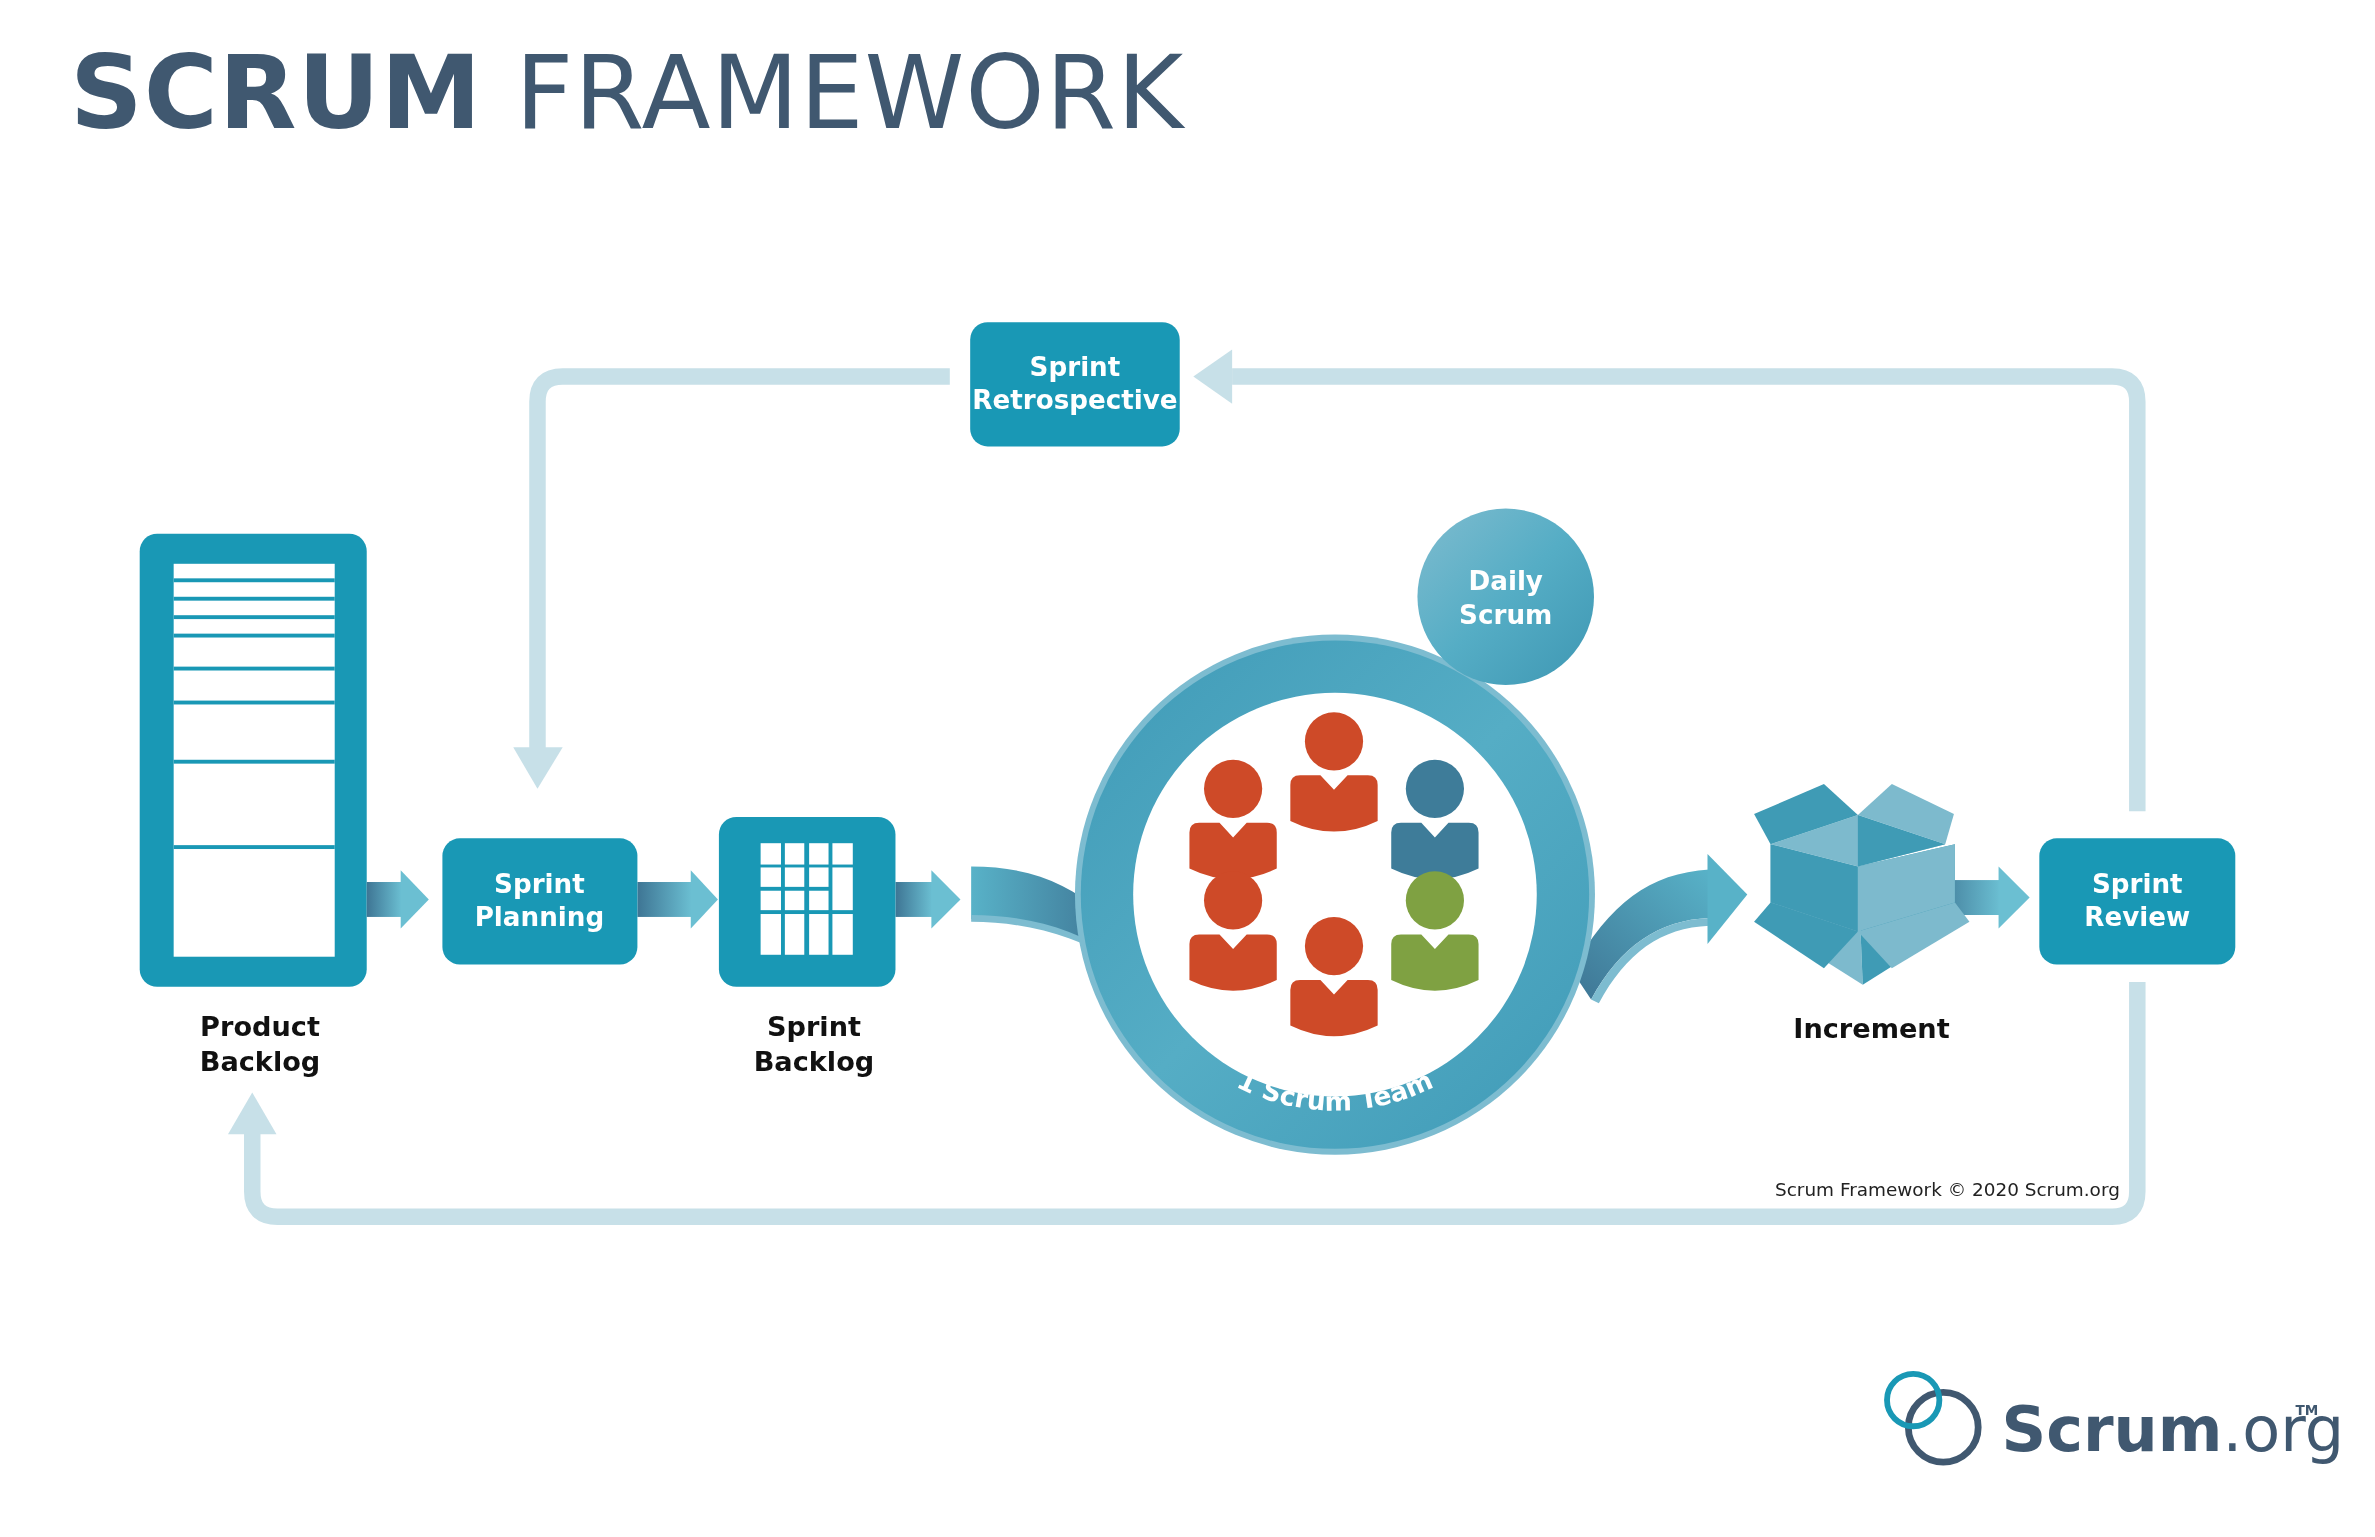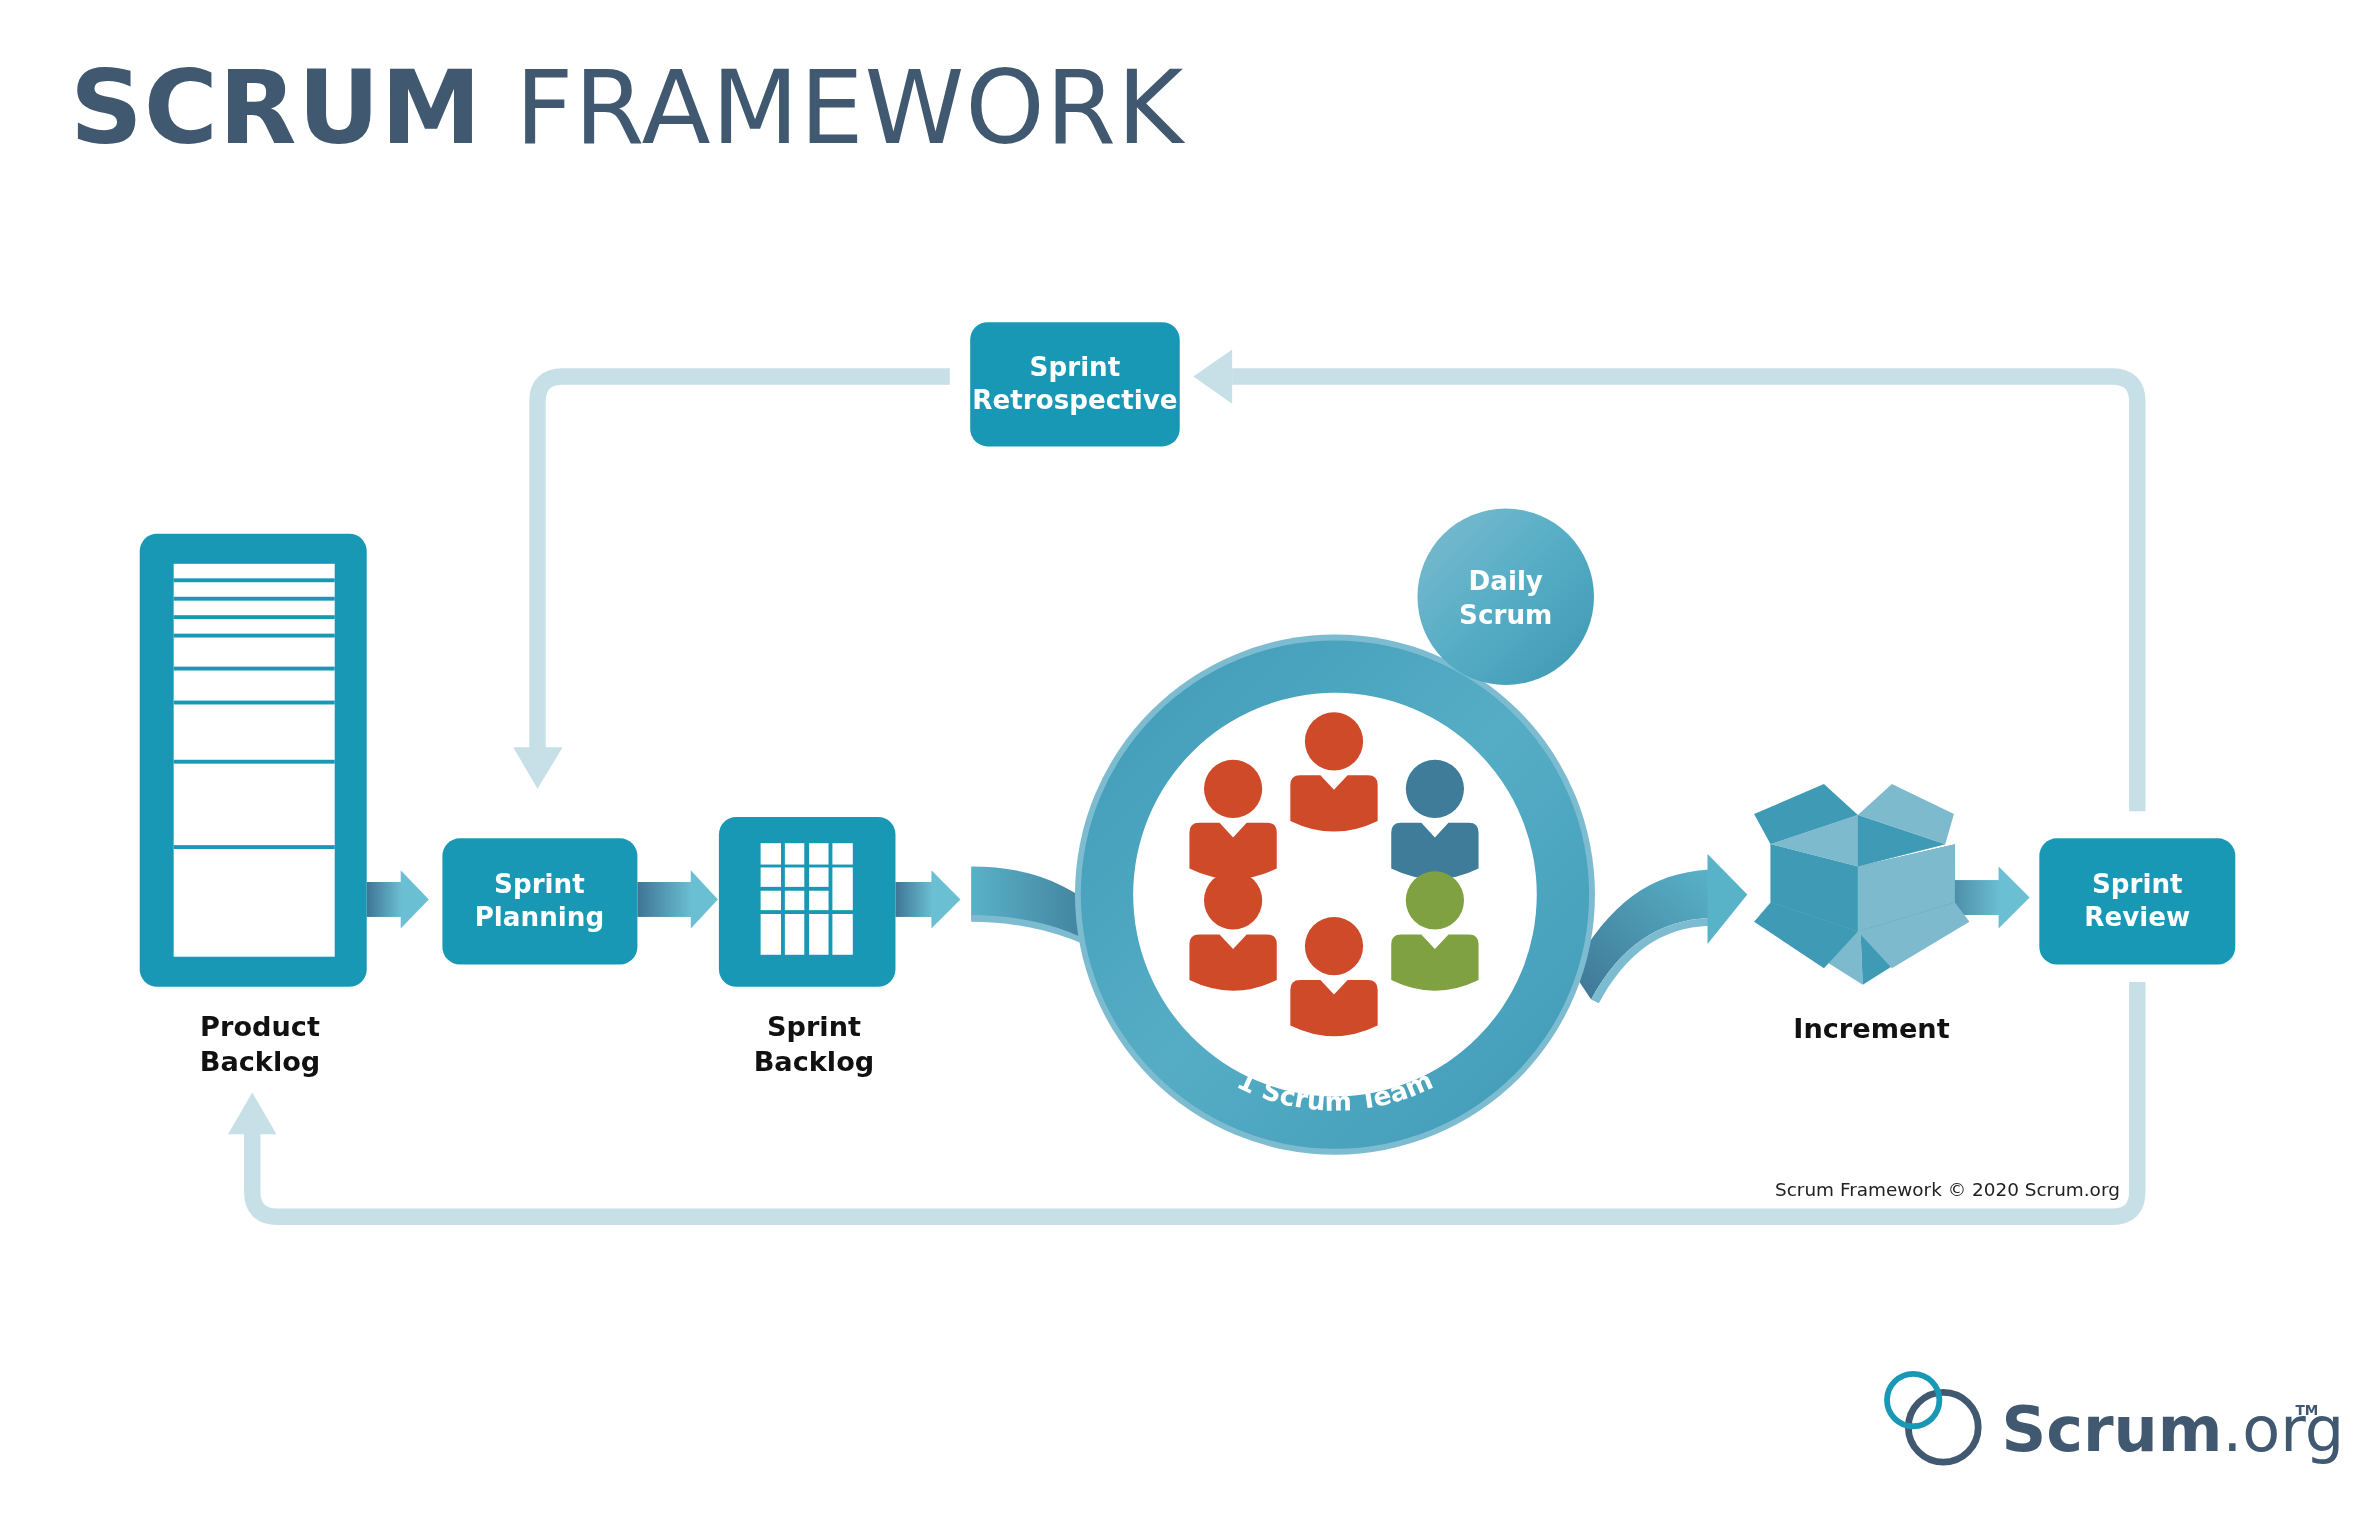--- a/index.html
+++ b/index.html
@@ -1,18 +1,18 @@
 <!DOCTYPE html>
 <html><head>
 <meta charset="utf-8">
 <style>
   html, body { margin: 0; padding: 0; background: #ffffff; }
   body { width: 2375px; height: 1537px; position: relative; overflow: hidden;
          font-family: "DejaVu Sans", "Liberation Sans", sans-serif; }
-  .title { position: absolute; left: 70px; top: 58px; font-size: 101px; line-height: 1;
+  .title { position: absolute; left: 70px; top: 43px; font-size: 101px; line-height: 1;
            color: #405870; letter-spacing: 1px; white-space: nowrap;
            font-family: "DejaVu Sans", sans-serif; }
   .title .bold { font-weight: 700; }
   .title .light { font-weight: 400; }
   svg#diagram { position: absolute; left: 0; top: 0; }
   .box-text { font-family: "DejaVu Sans", sans-serif; font-weight: 700; fill: #ffffff; font-size: 27px; }
   .label-text { font-family: "DejaVu Sans", sans-serif; font-weight: 700; fill: #111111; font-size: 28px; }
   .copyright { font-family: "DejaVu Sans", sans-serif; fill: #222222; font-size: 19px; }
   .logo-main { font-family: "DejaVu Sans", sans-serif; font-weight: 700; fill: #405870; font-size: 64px; }
   .logo-org { font-family: "DejaVu Sans", sans-serif; font-weight: 400; fill: #405870; font-size: 64px; }

